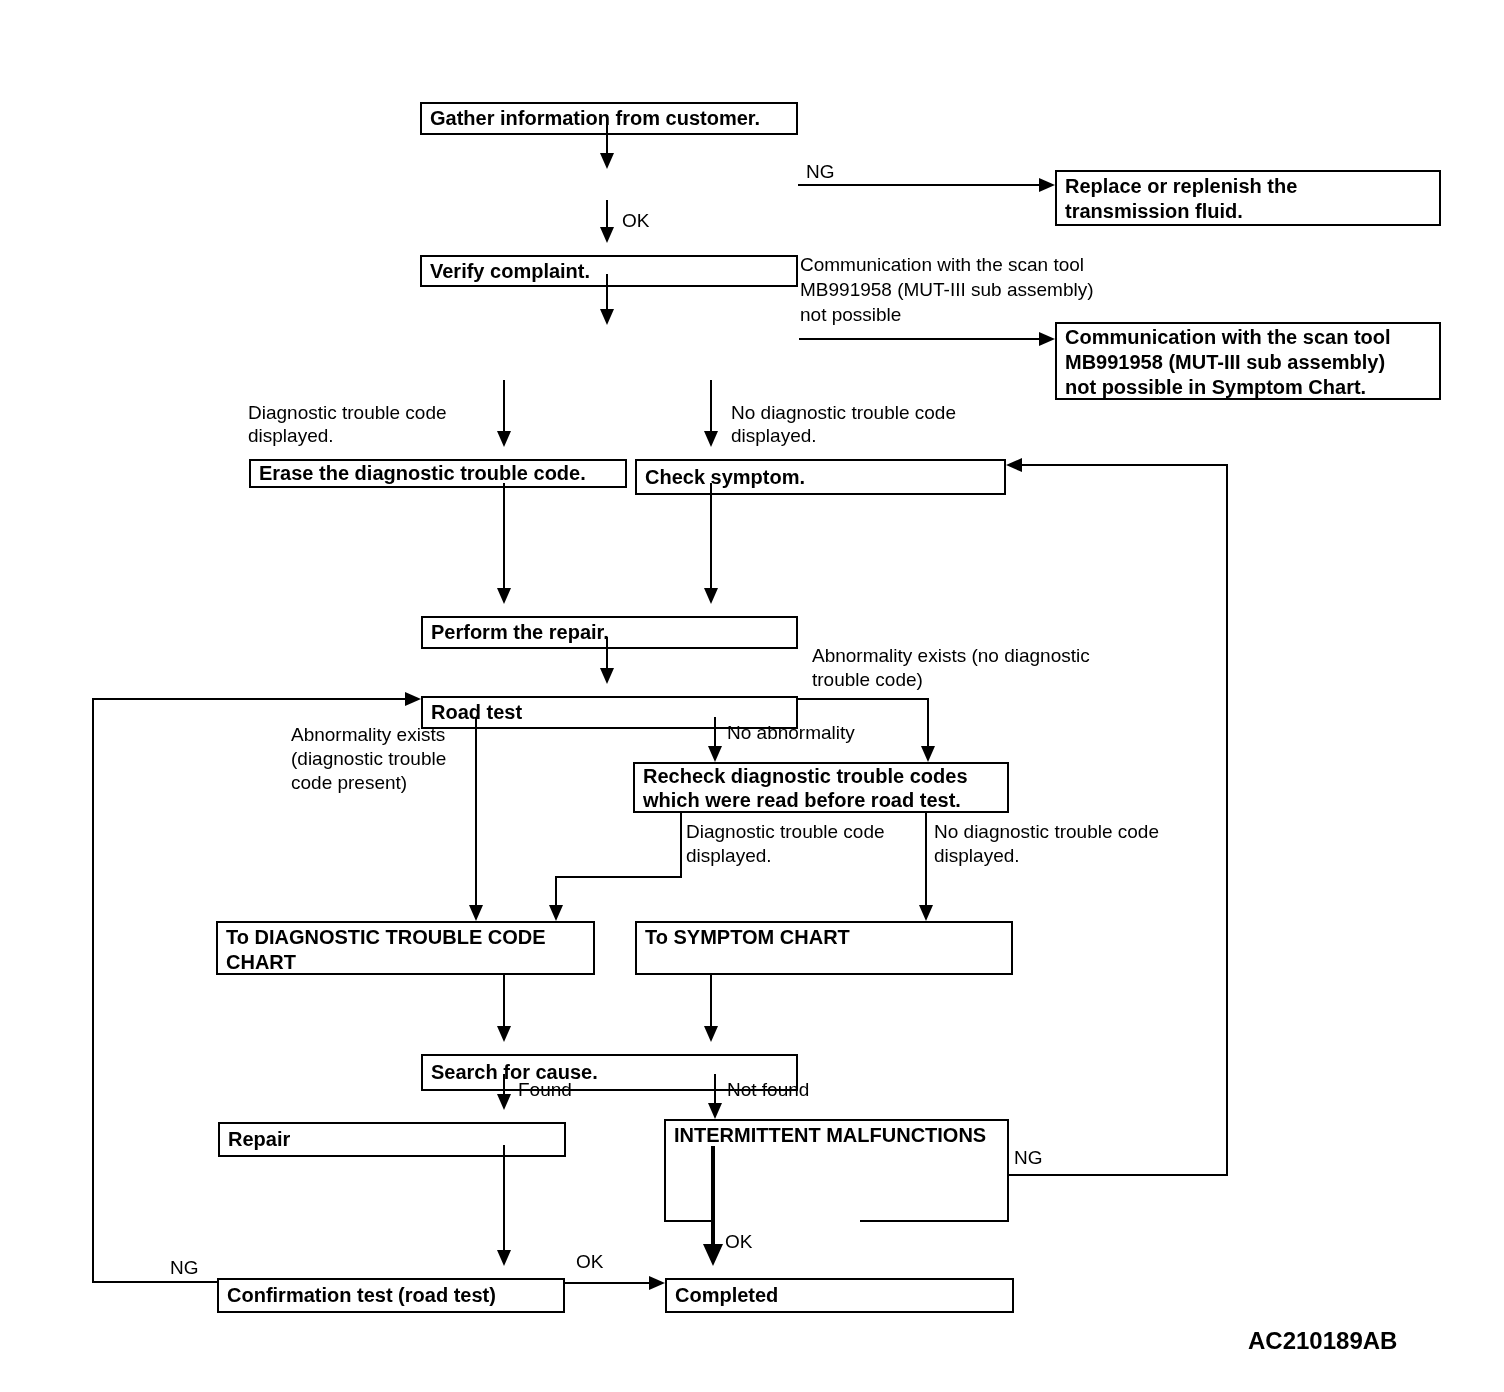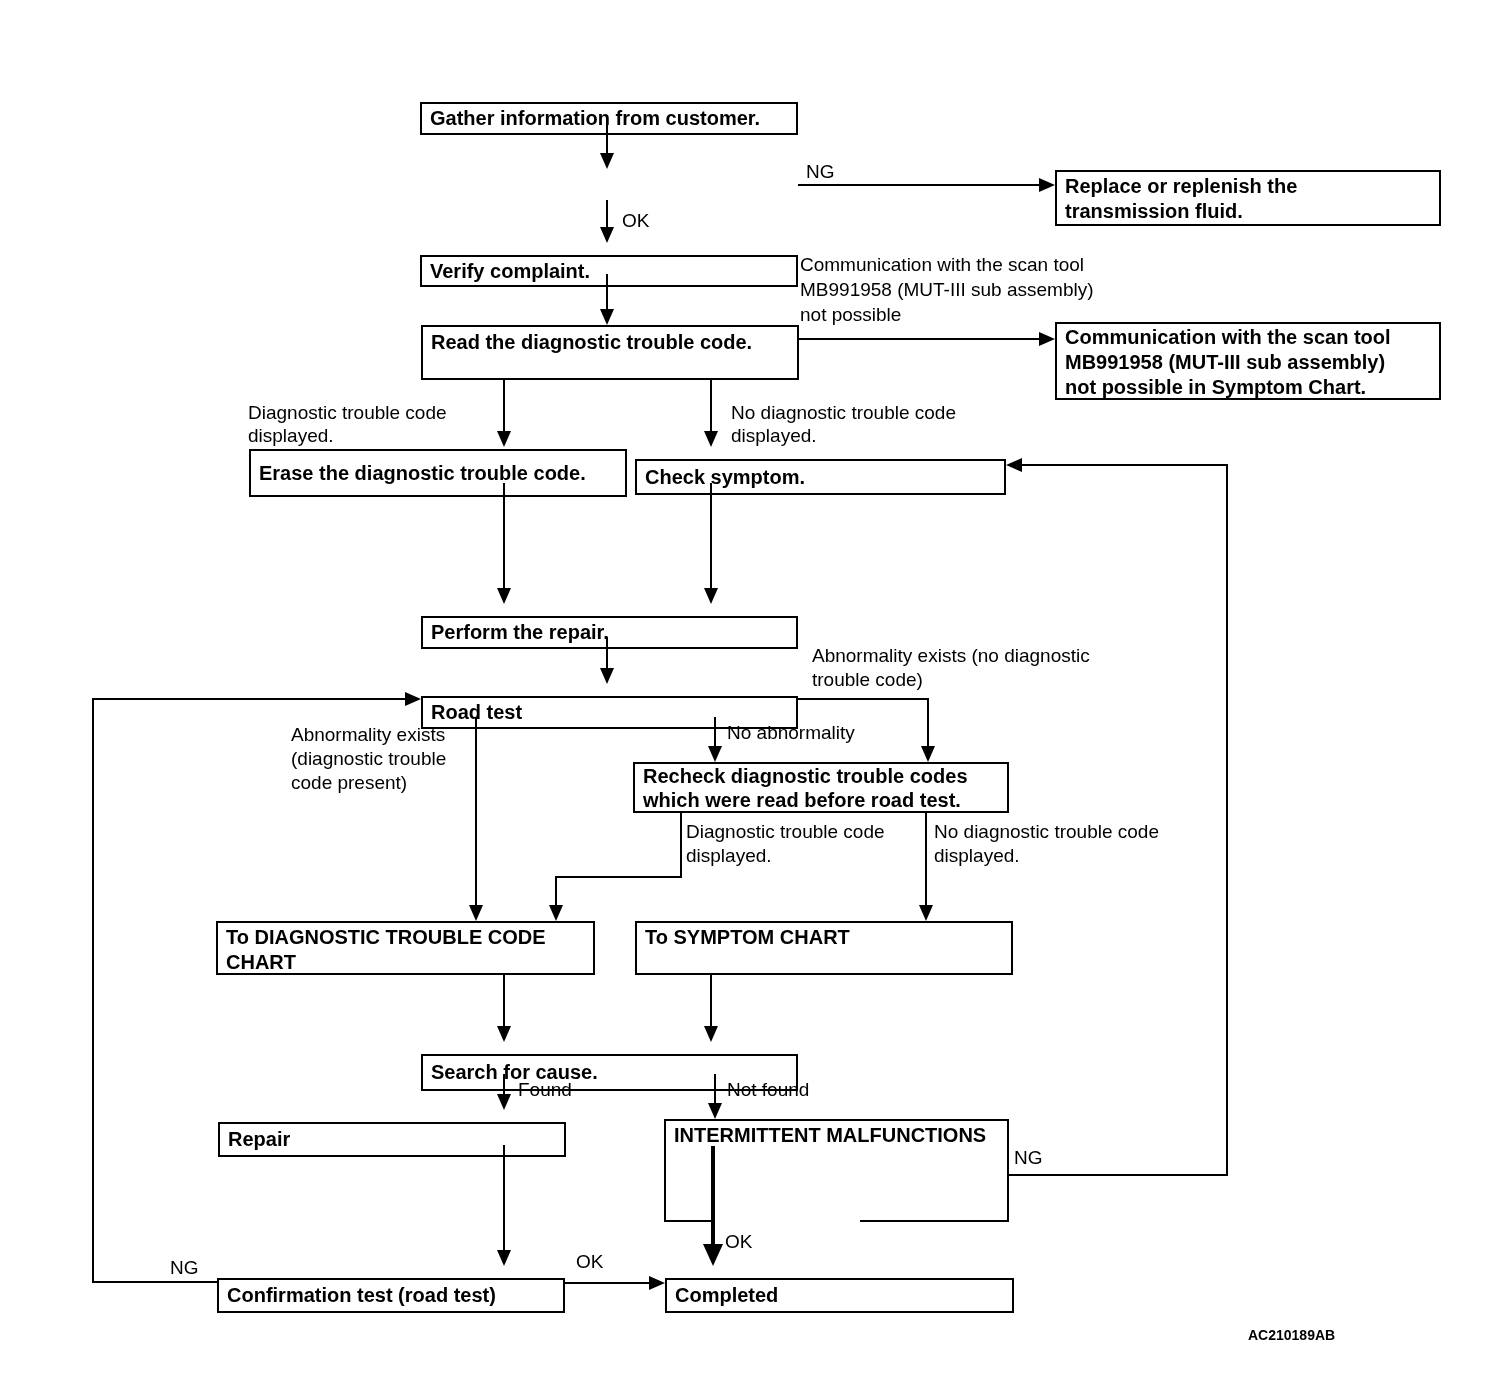--- a/index.html
+++ b/index.html
@@ -18,36 +18,35 @@
   .hl{height:2px;}
   .vl{width:2px;}
   .vl.bold{width:4px;}
   .ah{position:absolute;width:0;height:0;}
   .ah.down{border-left:7px solid transparent;border-right:7px solid transparent;border-top:16px solid #000;}
   .ah.down.big{border-left:10px solid transparent;border-right:10px solid transparent;border-top:22px solid #000;}
   .ah.right{border-top:7px solid transparent;border-bottom:7px solid transparent;border-left:16px solid #000;}
   .ah.left{border-top:7px solid transparent;border-bottom:7px solid transparent;border-right:16px solid #000;}
   .el{position:absolute;font-size:19px;line-height:24px;white-space:pre-line;}
   .el.lh23{line-height:23px;}
-  #footer-code{position:absolute;font-weight:bold;font-size:14px;}
+  #footer-code{position:absolute;font-weight:bold;font-size:24px;}
 </style>
 </head>
 <body>
 
 <div id="canvas">
 
   <div class="node vc" style="left:420px;top:90px;width:378px;height:33px">Gather information from customer.</div>
   <div class="node" style="left:1055px;top:170px;width:386px;height:56px;padding-top:2px">Replace or replenish the
 transmission fluid.</div>
   <div class="node vc" style="left:420px;top:243px;width:378px;height:32px">Verify complaint.</div>
-  <div class="node" style="left:421px;top:325px;width:378px;height:55px">Read the diagnostic trouble code.</div>
   <div class="node" style="left:1055px;top:322px;width:386px;height:78px;padding-top:1px">Communication with the scan tool
 MB991958 (MUT-III sub assembly)
 not possible in Symptom Chart.</div>
-  <div class="node vc" style="left:249px;top:437px;width:378px;height:48px">Erase the diagnostic trouble code.</div>
+  <div class="node vc" style="left:249px;top:447px;width:378px;height:29px">Erase the diagnostic trouble code.</div>
   <div class="node vc" style="left:635px;top:447px;width:371px;height:36px">Check symptom.</div>
   <div class="node vc" style="left:421px;top:604px;width:377px;height:33px">Perform the repair.</div>
   <div class="node vc" style="left:421px;top:684px;width:377px;height:33px">Road test</div>
   <div class="node" style="left:633px;top:762px;width:376px;height:51px;padding-top:0;line-height:24px">Recheck diagnostic trouble codes
 which were read before road test.</div>
   <div class="node" style="left:216px;top:921px;width:379px;height:54px;padding-top:2px">To DIAGNOSTIC TROUBLE CODE
 CHART</div>
   <div class="node" style="left:635px;top:921px;width:378px;height:54px;padding-top:2px">To SYMPTOM CHART</div>
   <div class="node vc" style="left:421px;top:1042px;width:377px;height:37px">Search for cause.</div>
   <div class="node nb" style="left:664px;top:1119px;width:345px;height:103px;padding-top:2px">INTERMITTENT MALFUNCTIONS</div>

